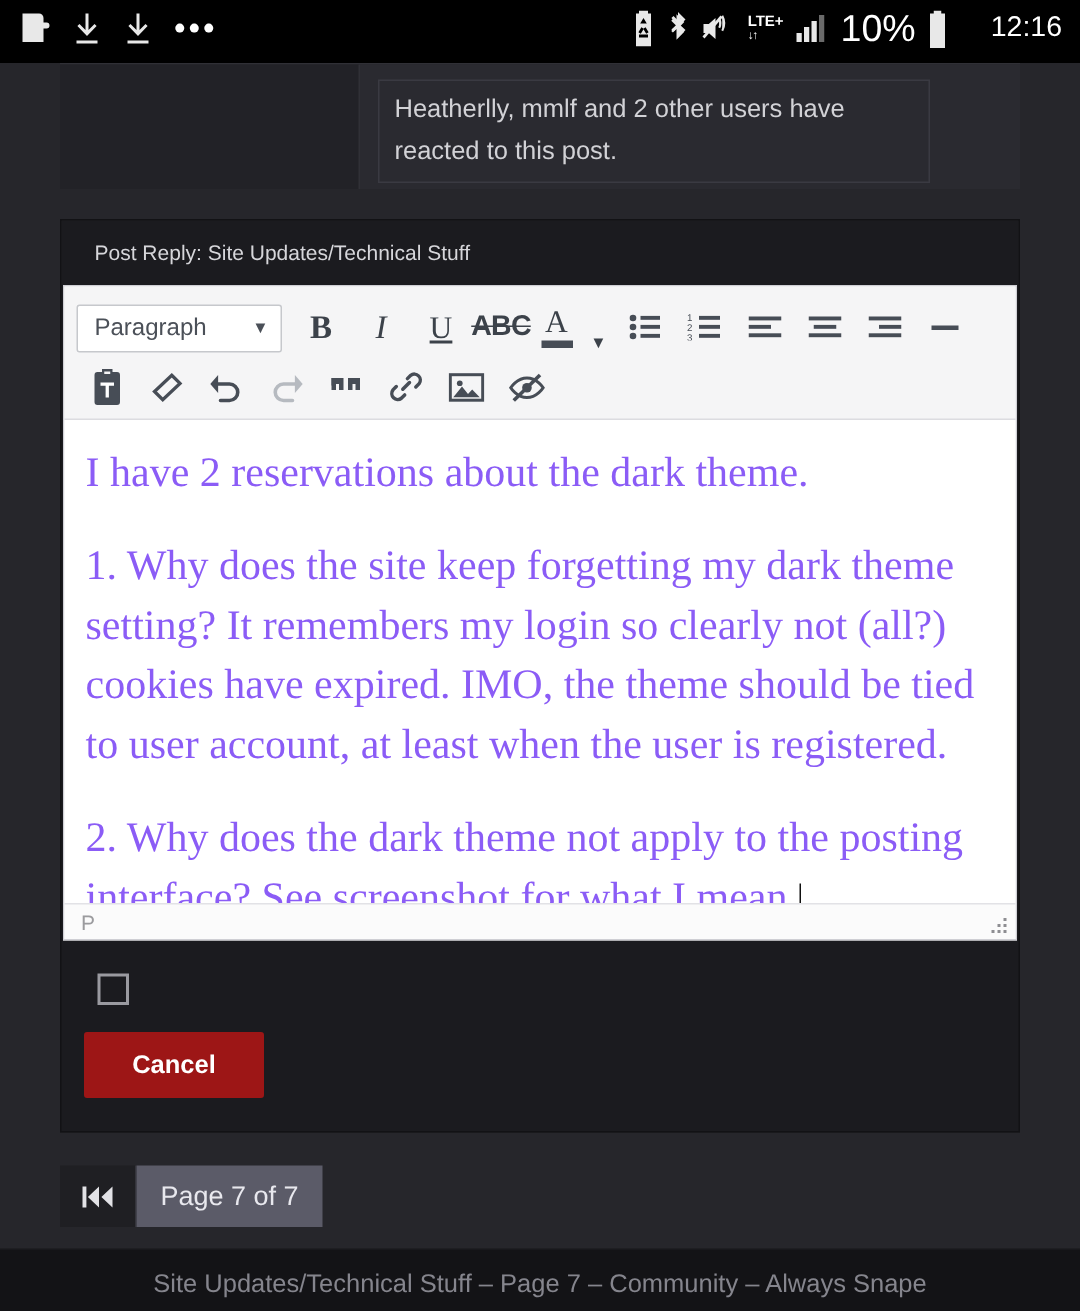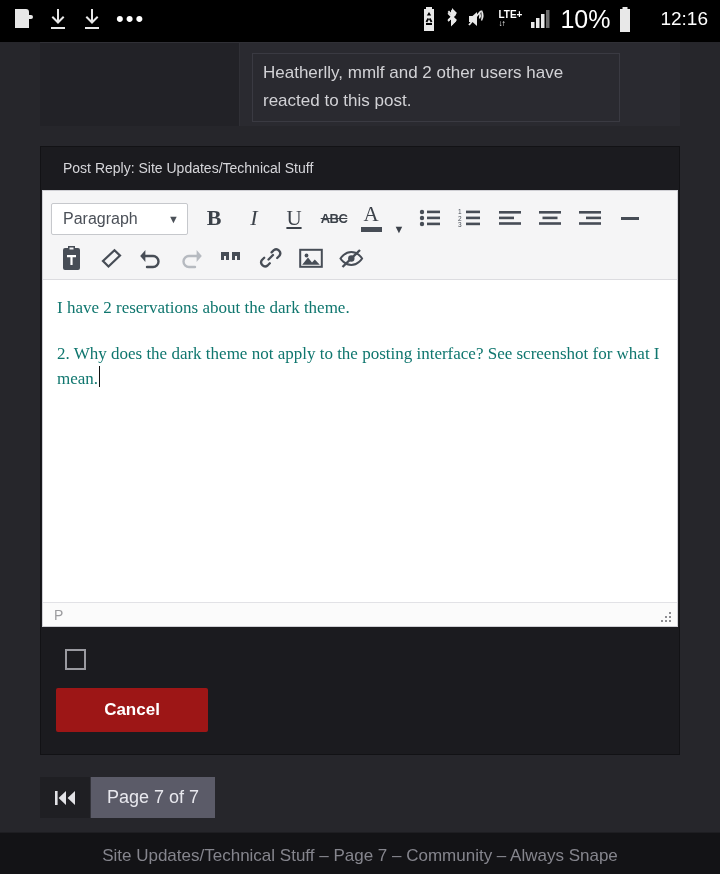--- a/index.html
+++ b/index.html
@@ -110,40 +110,40 @@
     display: flex; align-items: center;
     padding: 0 8px 0 11px;
     font-size: 16px;
     color: #4b5058;
     margin-right: 6px;
   }
   .sel-paragraph .caret { margin-left: auto; font-size: 11px; color: #4b5058; }
   .glyph-b { font-weight: 700; font-family: "Liberation Serif", serif; font-size: 22px; }
   .glyph-i { font-style: italic; font-family: "Liberation Serif", serif; font-size: 22px; }
   .glyph-u { text-decoration: underline; font-family: "Liberation Serif", serif; font-size: 21px; }
-  .glyph-s { text-decoration: line-through; font-size: 13px; font-weight: 700; letter-spacing: -0.5px; }
+  .glyph-s { text-decoration: line-through; font-size: 19px; font-weight: 700; letter-spacing: -0.5px; }
   .glyph-a-wrap { display: flex; flex-direction: column; align-items: center; justify-content: center; line-height: 1; }
   .glyph-a-wrap .ltr { font-size: 21px; font-family: "Liberation Serif", serif; }
   .glyph-a-wrap .bar { width: 21px; height: 5px; background: #474d56; margin-top: 2px; }
   .caret-sm { font-size: 11px; width: 22px; text-align: center; color: #3c424a; }
   .hr-glyph { width: 18px; height: 3px; background: #474d56; }
 
   svg.ic { display: block; }
 
   
   .editor-area {
     background: #ffffff;
     padding: 16px 14px 10px 14px;
     height: 322px;
   }
   .editor-area p {
     font-family: "Liberation Serif", serif;
-    font-size: 17px;
+    font-size: 28px;
     line-height: 1.42;
-    color: #0f766e;
+    color: #8b5cf6;
     margin: 0 0 22px 0;
   }
   .caret-bar {
     display: inline-block;
     width: 1px; height: 21px;
     background: #111;
     vertical-align: -3px;
     margin-left: 1px;
   }
   .editor-status {
@@ -185,21 +185,21 @@
   .btn {
     border: none;
     color: #fff;
     font-size: 17px;
     font-weight: 700;
     font-family: "Liberation Sans", sans-serif;
     padding: 12px 0;
     text-align: center;
     border-radius: 2px;
   }
-  .btn-cancel { background: #9d1616; width: 152px; }
+  .btn-cancel { background: #9d1616; width: 120px; }
   .btn-submit { background: #2c8439; flex: 1; }
 
   
   .pagination {
     display: flex;
     margin: 22px 0 0 40px;
   }
   .pg {
     background: #1f1f23;
     color: #e2e2e6;
@@ -441,20 +441,21 @@
               <path fill="none" stroke="#474d56" stroke-width="2" d="M1.5 10.5S5.5 4 12.3 4s10.8 6.5 10.8 6.5-4 6.5-10.8 6.5S1.5 10.5 1.5 10.5z"></path>
               <circle cx="12.3" cy="10.5" r="3.2" fill="#474d56"></circle>
               <path stroke="#474d56" stroke-width="2.4" d="M3.5 19 21 2"></path>
             </svg>
           </div>
         </div>
       </div>
 
       <div class="editor-area">
         <p>I have 2 reservations about the dark theme.</p>
+        <p>1. Why does the site keep forgetting my dark theme setting? It remembers my login so clearly not (all?) cookies have expired. IMO, the theme should be tied to user account, at least when the user is registered.</p>
         <p><span>2. Why does the dark theme not apply to the posting interface? See screenshot for what I mean.</span><span class="caret-bar"></span></p>
       </div>
 
       <div class="editor-status">
         <span>P</span>
         <span class="resize-grip">
           <i style="right:0;bottom:0"></i>
             <i style="right:4px;bottom:0"></i>
             <i style="right:8px;bottom:0"></i>
           <i style="right:0;bottom:4px"></i>

